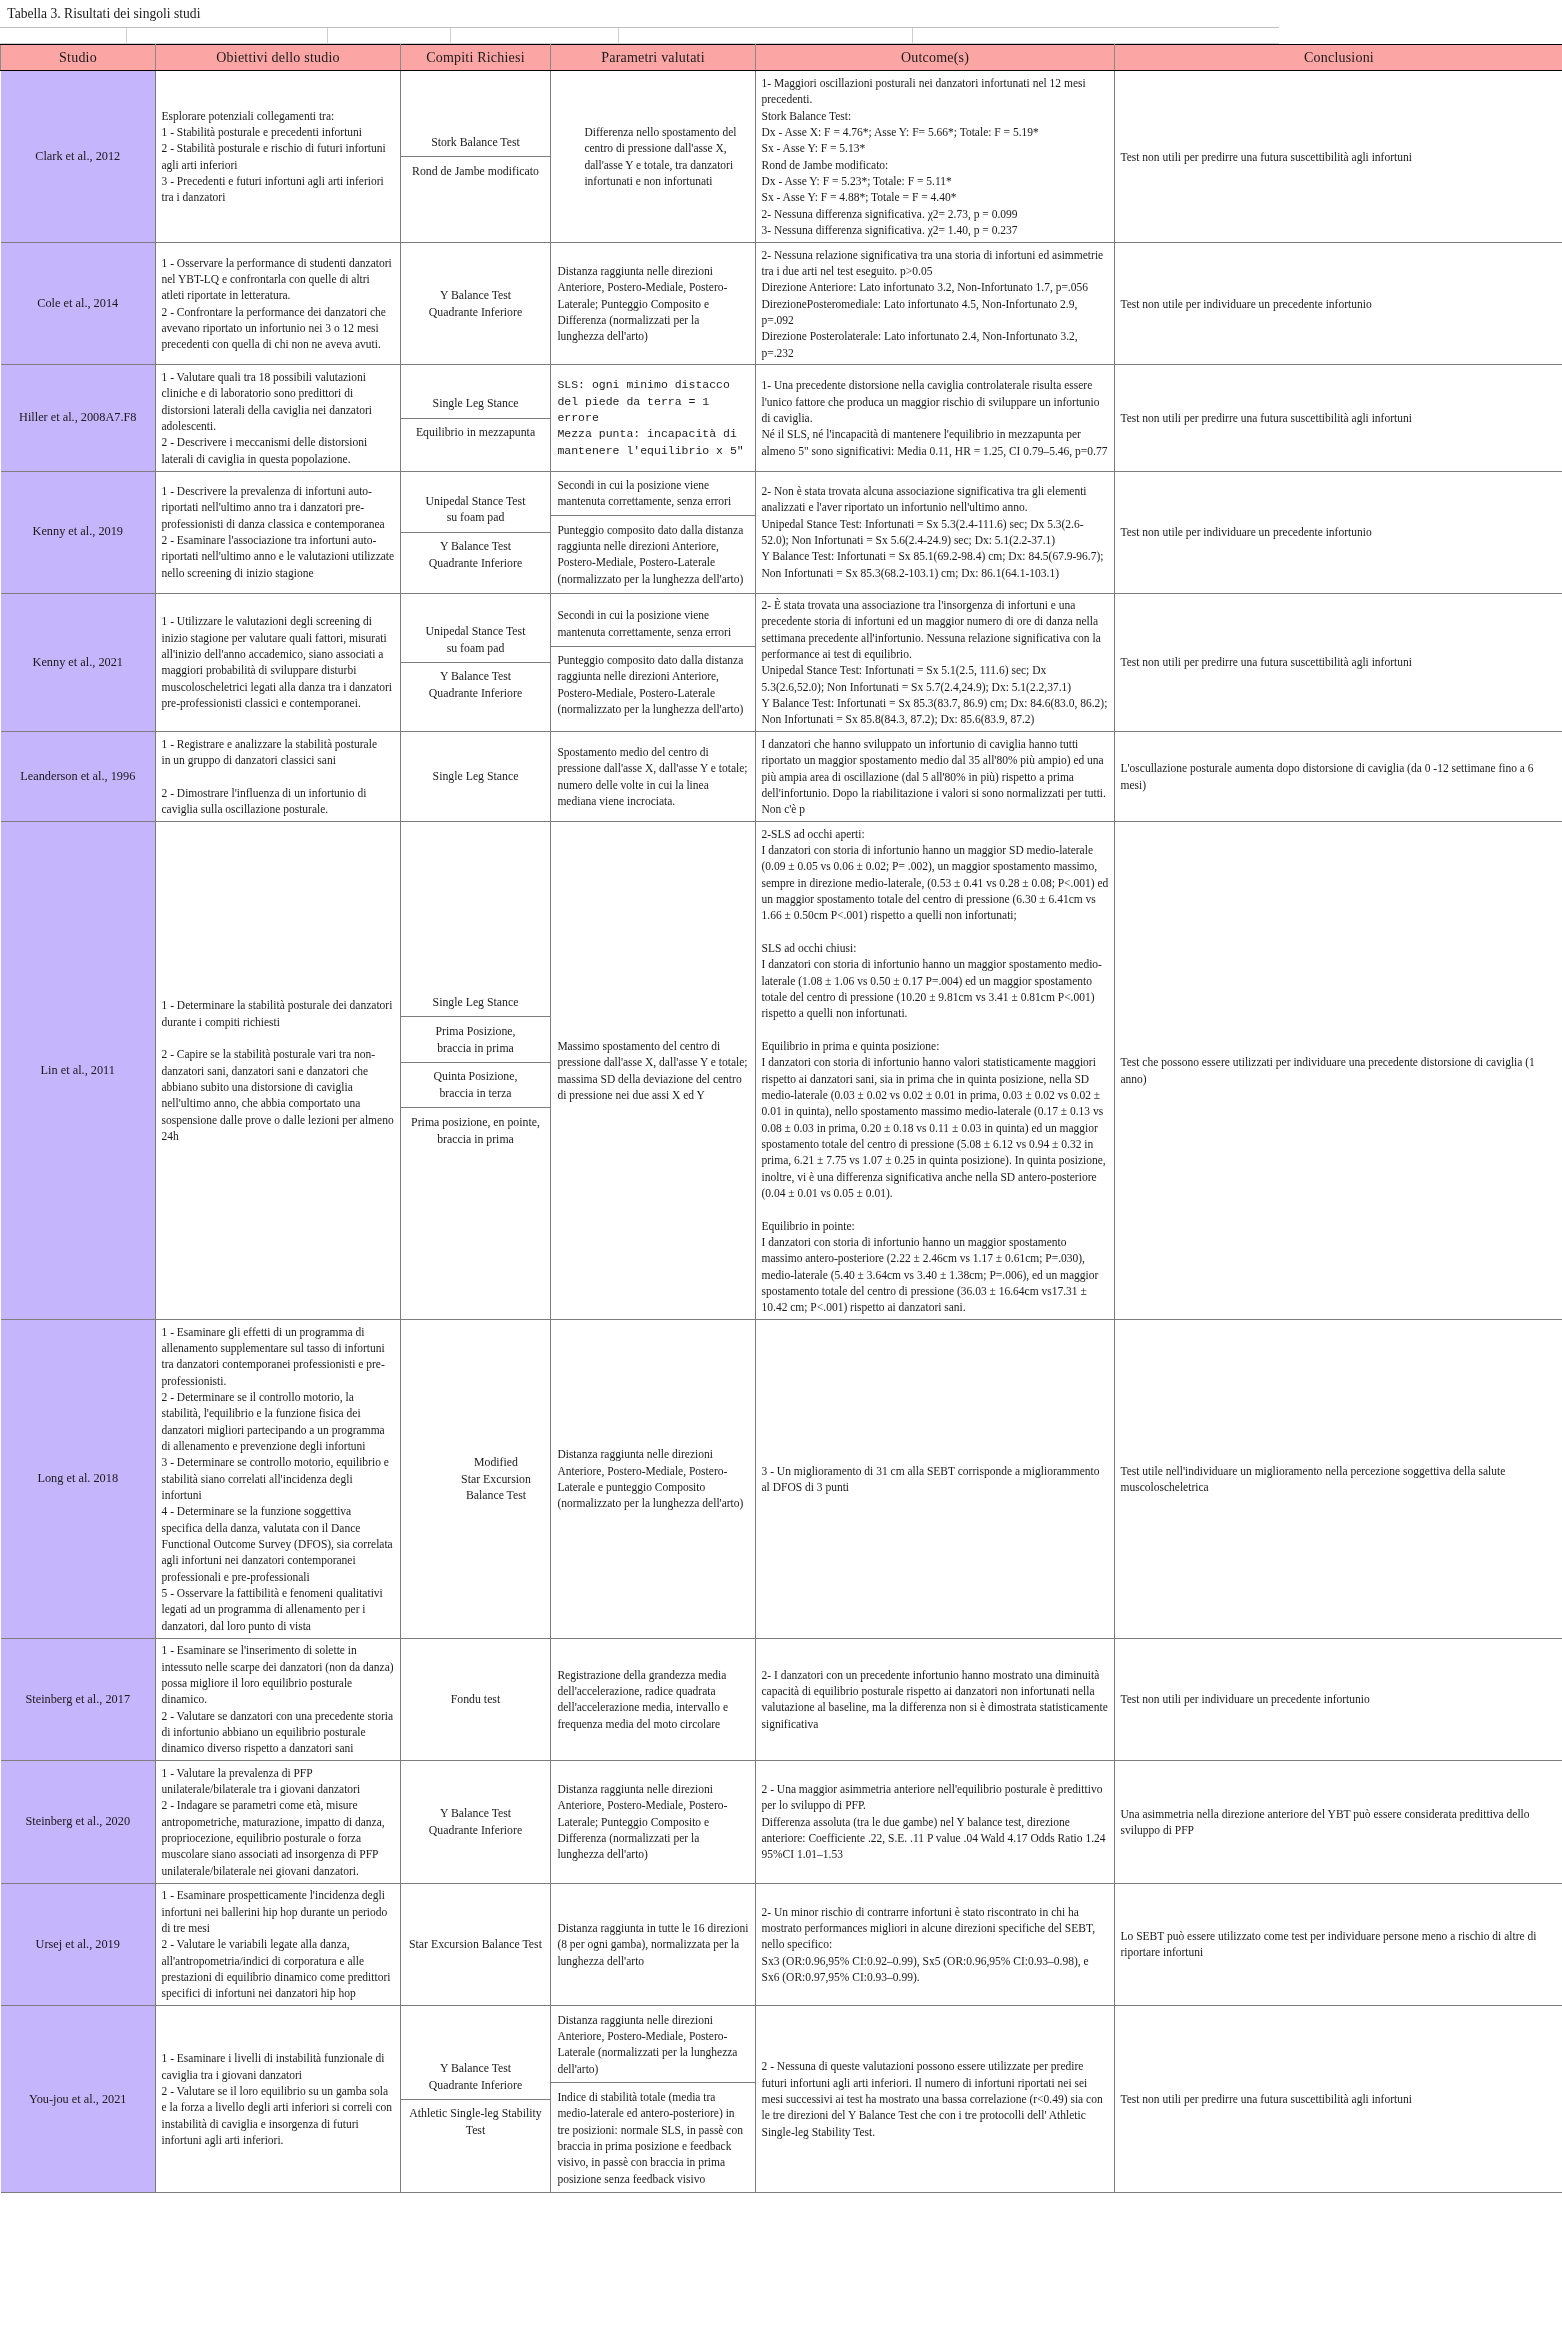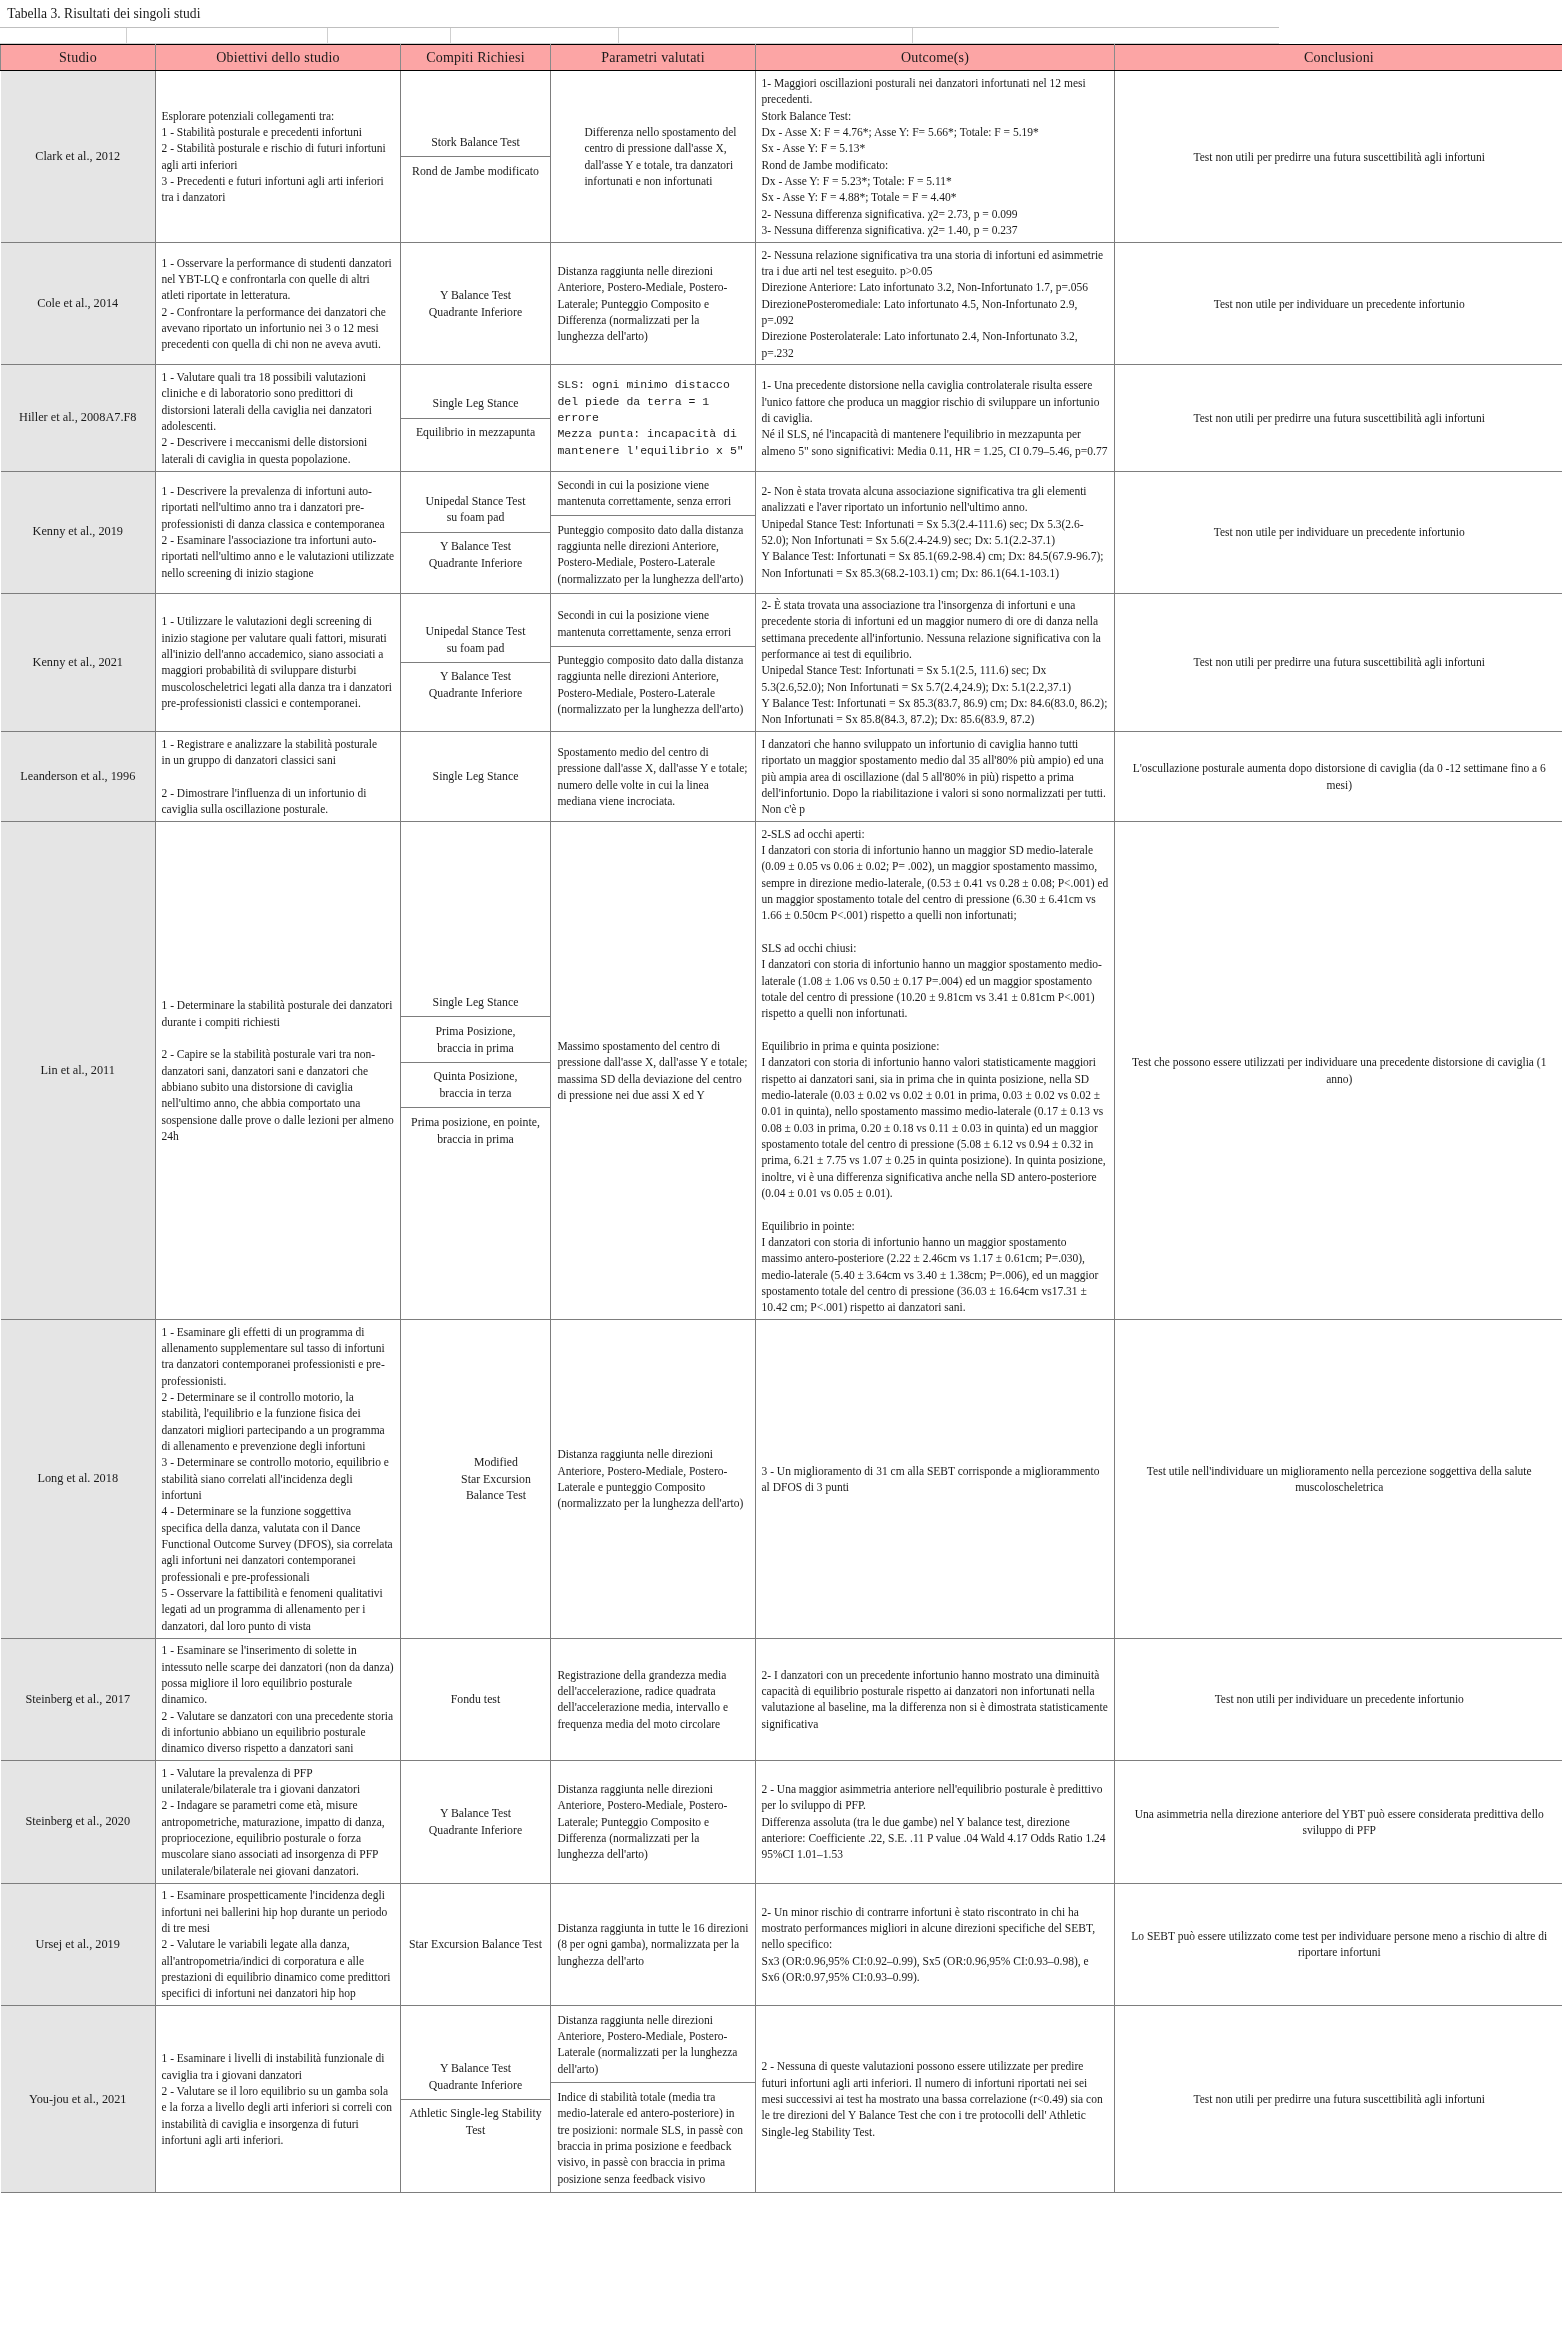--- a/index.html
+++ b/index.html
@@ -37,21 +37,21 @@
   }
   td{
     border:0.9px solid #7d7d7d;
     vertical-align:middle;
     font-size:11.5px;
     line-height:1.42;
     padding:3.6px 5.5px;
   }
   tr.study-row > td{border-top:1.8px solid #000;}
   td.studio{
-    background:#e5e5e5;
+    background:#c4b5fd;
     text-align:center;
     font-size:12.3px;
     border-left:none;
   }
   td.obiettivi{text-align:left;}
   td.compiti{text-align:center;font-size:11.8px;padding:0;}
   td.compiti .sub{
     display:flex;align-items:center;justify-content:center;
     text-align:center;padding:5.5px 5.5px;
     border-bottom:0.9px solid #7d7d7d;
@@ -60,21 +60,21 @@
   td.compiti .sub:last-child{border-bottom:none;}
   td.parametri{text-align:left;padding:0;}
   td.parametri .sub{
     display:flex;align-items:center;
     padding:5.5px 6.4px;
     border-bottom:0.9px solid #7d7d7d;
     box-sizing:border-box;
   }
   td.parametri .sub:last-child{border-bottom:none;}
   td.outcome{text-align:left;}
-  td.conclusioni{text-align:center;border-right:none;}
+  td.conclusioni{text-align:left;border-right:none;}
   .pre{white-space:pre-line;}
   col.c1{width:155px;}
   col.c2{width:245px;}
   col.c3{width:150px;}
   col.c4{width:205px;}
   col.c5{width:359px;}
   col.c6{width:449px;}
 </style>
 </head>
 <body>

